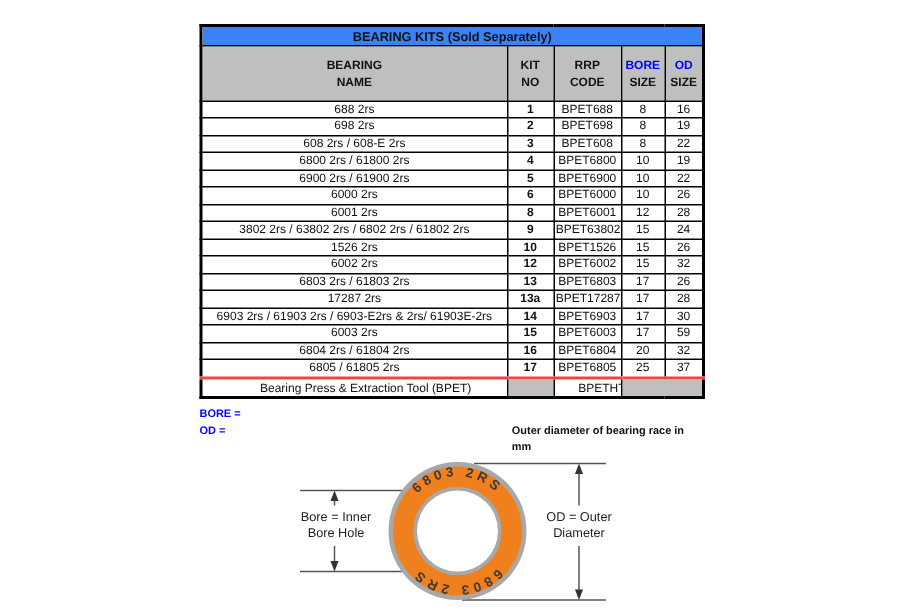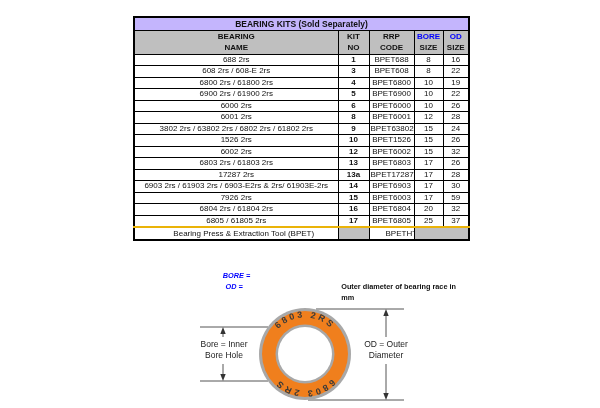--- a/index.html
+++ b/index.html
@@ -10,33 +10,33 @@
   
   .kits-table {
     position:absolute; left:133px; top:16px; width:335px;
     border-collapse:collapse; table-layout:fixed;
     border:2px solid #000;
   }
   .kits-table th, .kits-table td {
     border:1px solid #000; text-align:center; vertical-align:middle;
     color:#111; overflow:hidden; white-space:nowrap; padding:0 1px;
   }
-  .title-cell { background:#c4b5fd; font-weight:bold; font-size:8.5px; height:13px; }
-  .head-row th { background:#BFBFBF; font-weight:bold; font-size:8px; height:24px; }
+  .title-cell { background:#3b82f6; font-weight:bold; font-size:8.5px; height:13px; }
+  .head-row th { background:#BFBFBF; font-weight:bold; font-size:8px; height:37px; }
   .head-row th div { line-height:11px; }
   .head-row .blue { color:#0000FF; }
   .kits-table tbody td { font-size:8px; height:10.7px; line-height:10.5px; }
   td.c-kit { font-weight:bold; }
-  .footer-row td { font-size:8px; height:13px; border-top:2px solid #eab308;padding-left:16px; }
+  .footer-row td { font-size:8px; height:13px; border-top:2px solid #ef4444;padding-left:16px; }
   .gray-cell { background:#BFBFBF; }
 
   
   .legend { position:absolute; left:133px; top:270px; width:335px; }
   .legend-line { display:flex; line-height:11px; font-size:7.3px; font-weight:bold; color:#111; }
-  .legend-key { width:207px; text-align:center; color:#0000FF;font-style:italic; }
+  .legend-key { width:207px; text-align:left; color:#0000FF; }
   .legend-desc { margin-left:6px; }
 
   
   .diagram { position:absolute; left:190px; top:297px; }
   .dim-line { stroke:#555; stroke-width:1; fill:none; }
   .dim-arrow { fill:#333; stroke:none; }
   .dim-label { font-family:"Liberation Sans", sans-serif; font-size:8.5px; fill:#222; text-anchor:middle; }
   .ring-text { font-family:"Liberation Sans", sans-serif; font-size:9px; font-weight:bold; fill:#3a3a3a; letter-spacing:2.5px; }
 </style>
 </head>
@@ -81,20 +81,27 @@
     </thead>
     <tbody id="rows-body">
         <tr>
       <td class="c-name">688 2rs</td>
       <td class="c-kit">1</td>
       <td class="c-rrp">BPET688</td>
       <td class="c-bore">8</td>
       <td class="c-od">16</td>
     </tr>
         <tr>
+      <td class="c-name">698 2rs</td>
+      <td class="c-kit">2</td>
+      <td class="c-rrp">BPET698</td>
+      <td class="c-bore">8</td>
+      <td class="c-od">19</td>
+    </tr>
+        <tr>
       <td class="c-name">608 2rs / 608-E 2rs</td>
       <td class="c-kit">3</td>
       <td class="c-rrp">BPET608</td>
       <td class="c-bore">8</td>
       <td class="c-od">22</td>
     </tr>
         <tr>
       <td class="c-name">6800 2rs / 61800 2rs</td>
       <td class="c-kit">4</td>
       <td class="c-rrp">BPET6800</td>
@@ -158,21 +165,21 @@
       <td class="c-od">28</td>
     </tr>
         <tr>
       <td class="c-name">6903 2rs / 61903 2rs / 6903-E2rs &amp; 2rs/ 61903E-2rs</td>
       <td class="c-kit">14</td>
       <td class="c-rrp">BPET6903</td>
       <td class="c-bore">17</td>
       <td class="c-od">30</td>
     </tr>
         <tr>
-      <td class="c-name">7926 2rs</td>
+      <td class="c-name">6003 2rs</td>
       <td class="c-kit">15</td>
       <td class="c-rrp">BPET6003</td>
       <td class="c-bore">17</td>
       <td class="c-od">59</td>
     </tr>
         <tr>
       <td class="c-name">6804 2rs / 61804 2rs</td>
       <td class="c-kit">16</td>
       <td class="c-rrp">BPET6804</td>
       <td class="c-bore">20</td>

